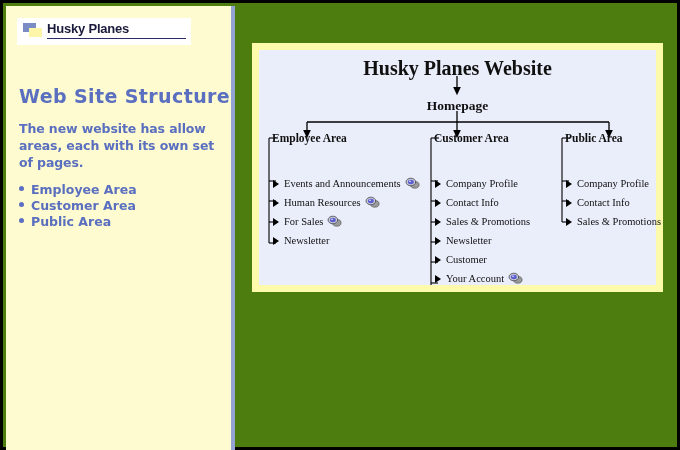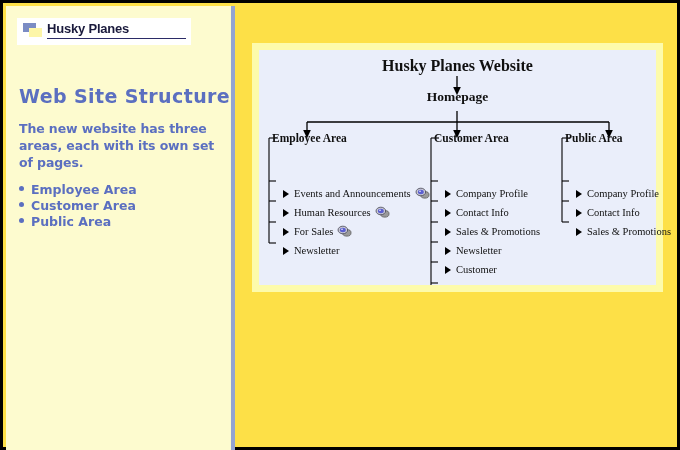--- a/index.html
+++ b/index.html
@@ -13,21 +13,21 @@
     position: relative;
     overflow: hidden;
     font-family: "Liberation Sans", sans-serif;
   }
 
   
   #page {
     position: absolute;
     left: 0; top: 0;
     width: 680px; height: 450px;
-    background: #fde047;
+    background: #4d7c0f;
     border: 3px solid #000000;
     box-sizing: border-box;
   }
 
   
   #sidebar {
     position: absolute;
     left: 3px;
     top: 3px;
     width: 229px;
@@ -156,47 +156,47 @@
   }
 
   .node {
     position: absolute;
     font-family: "Liberation Serif", serif;
     font-weight: bold;
     color: #101010;
     white-space: nowrap;
   }
   #node-root {
-    font-size: 16px;
+    font-size: 20px;
     left: 50%;
     top: 7px;
     transform: translateX(-50%);
   }
   #node-home {
     font-size: 13.5px;
     left: 50%;
-    top: 39px;
+    top: 48px;
     transform: translateX(-50%);
   }
   .area-head {
     position: absolute;
     font-family: "Liberation Serif", serif;
     font-size: 11.5px;
     font-weight: bold;
     color: #101010;
     white-space: nowrap;
     top: 82px;
   }
   #head-employee { left: 13px; }
   #head-customer { left: 175px; }
   #head-public   { left: 306px; }
 
   .leaf-list {
     position: absolute;
-    margin: 10px;
+    margin: 0;
     padding: 0;
     list-style: none;
   }
   .leaf-list li {
     position: relative;
     font-family: "Liberation Serif", serif;
     font-size: 10.5px;
     color: #101010;
     line-height: 19px;
     white-space: nowrap;
@@ -244,21 +244,21 @@
       <div id="logo-mark">
         <div class="sq-blue"></div>
         <div class="sq-yellow"></div>
       </div>
       <div id="logo-text">Husky Planes</div>
       <div id="logo-rule"></div>
     </div>
 
     <div id="sb-title">Web Site Structure</div>
 
-    <div class="sb-para" id="sb-para-1">The new website has three areas, each with its own set of pages.</div>
+    <div class="sb-para" id="sb-para-1">The new website has allow areas, each with its own set of pages.</div>
 
     <ul id="sb-list">
       <li><span class="dot"></span><span>Employee Area</span></li>
       <li><span class="dot"></span><span>Customer Area</span></li>
       <li><span class="dot"></span><span>Public Area</span></li>
     </ul>
 
   </div>
 
   <div id="diagram-panel">
@@ -329,20 +329,26 @@
                 <ellipse cx="5.3" cy="4.6" rx="1.1" ry="0.9" fill="#dcdcf2"></ellipse>
               </svg></span></li>
           <li><span class="tri"></span><span>Newsletter</span></li>
         </ul>
       <ul class="leaf-list" id="list-customer">
           <li><span class="tri"></span><span>Company Profile</span></li>
           <li><span class="tri"></span><span>Contact Info</span></li>
           <li><span class="tri"></span><span>Sales &amp; Promotions</span></li>
           <li><span class="tri"></span><span>Newsletter</span></li>
           <li><span class="tri"></span><span>Customer</span></li>
+          <li><span class="tri"></span><span>Your Account</span><span><svg class="lock-icon" viewBox="0 0 16 13">
+                <ellipse cx="10.5" cy="8.5" rx="4.6" ry="3.6" fill="#9a9a9a" stroke="#5a5a5a" stroke-width="0.8"></ellipse>
+                <ellipse cx="6.2" cy="5.4" rx="5.2" ry="4.1" fill="#c8c8d4" stroke="#4a4a5a" stroke-width="0.9"></ellipse>
+                <ellipse cx="6.2" cy="5.4" rx="3.2" ry="2.4" fill="#5b5fd0"></ellipse>
+                <ellipse cx="5.3" cy="4.6" rx="1.1" ry="0.9" fill="#dcdcf2"></ellipse>
+              </svg></span></li>
         </ul>
       <ul class="leaf-list" id="list-public">
           <li><span class="tri"></span><span>Company Profile</span></li>
           <li><span class="tri"></span><span>Contact Info</span></li>
           <li><span class="tri"></span><span>Sales &amp; Promotions</span></li>
         </ul>
 
     </div>
   </div>
 

